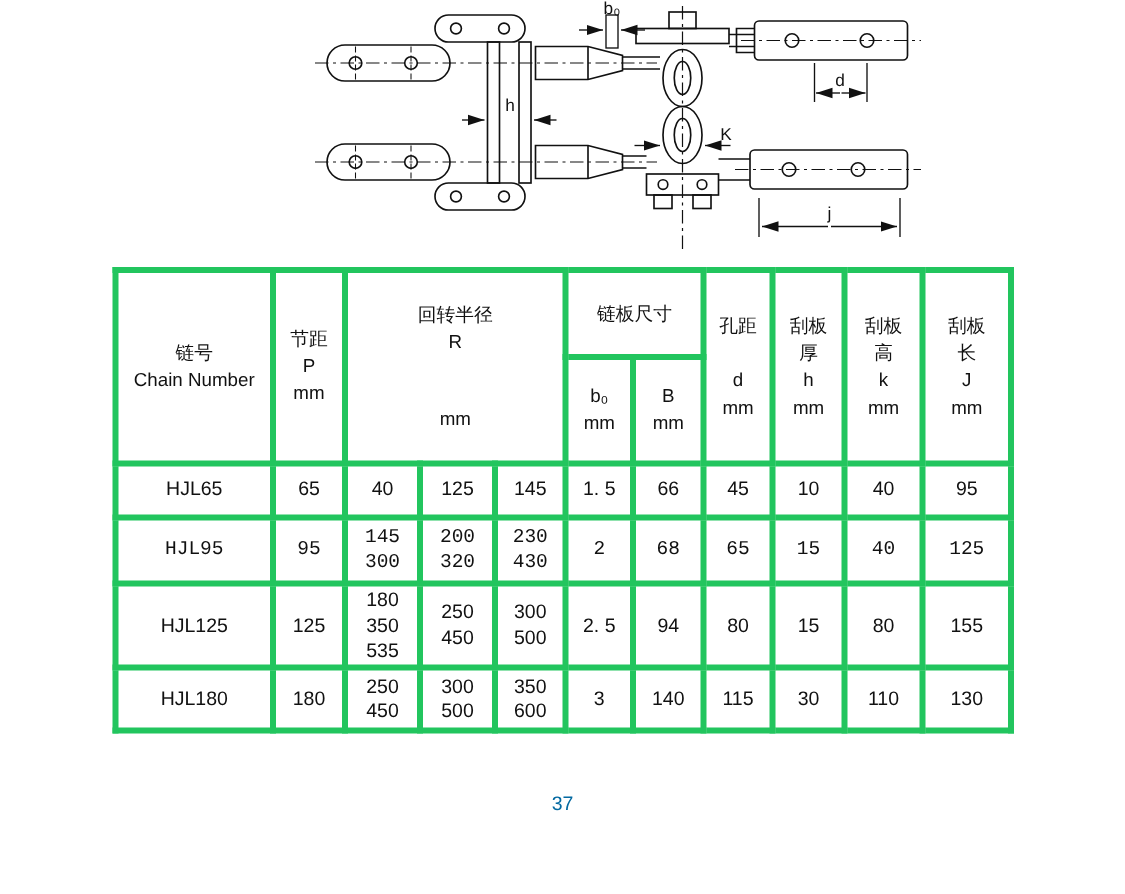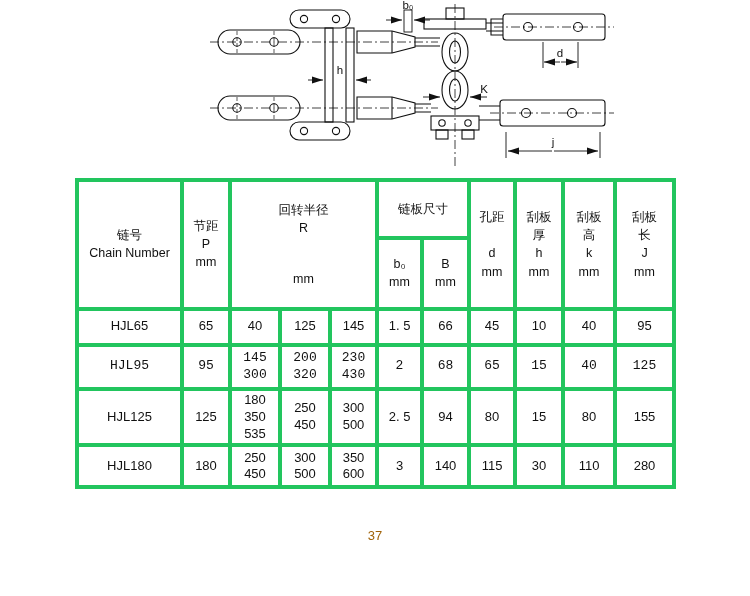--- a/index.html
+++ b/index.html
@@ -24,21 +24,21 @@
   .spec thead tr.h1{height:45px;}
   .spec thead tr.h2{height:55px;}
   .spec tbody tr.r0{height:36px;}
   .spec tbody tr.r1{height:44px;font-family:Liberation Mono, monospace;}
   .spec tbody tr.r2{height:46px;}
   .spec tbody tr.r3{height:42px;}
   .spec tbody td{font-size:13px;line-height:1.3;}
   .radius-unit{margin-top:14px;}
   .page-number{
     position:absolute;left:0;top:528px;width:750px;
-    text-align:center;font-size:13px;color:#a16207;
+    text-align:center;font-size:13px;color:#0369a1;
   }
 </style>
 </head>
 <body>
 
 <div class="page">
 
   <svg class="drawing" width="750" height="172" viewBox="0 0 750 172">
     <defs>
       <marker id="ah" markerWidth="12" markerHeight="9" refX="11" refY="4.5" orient="auto" markerUnits="userSpaceOnUse">
@@ -270,19 +270,19 @@
 450</td>
         <td>300
 500</td>
         <td>350
 600</td>
         <td>3</td>
         <td>140</td>
         <td>115</td>
         <td>30</td>
         <td>110</td>
-        <td>280</td>
+        <td>130</td>
       </tr>
     </tbody>
   </table>
 
   <div class="page-number">37</div>
 </div>
 
 </body></html>

